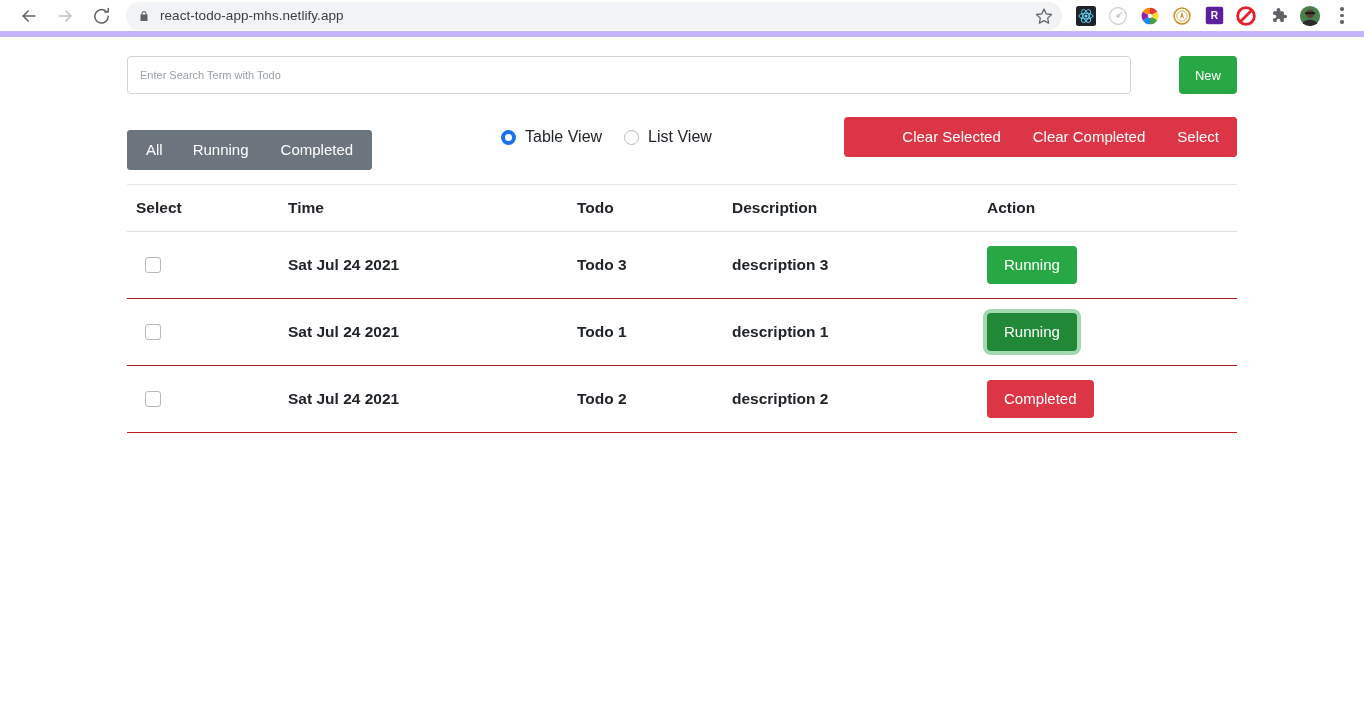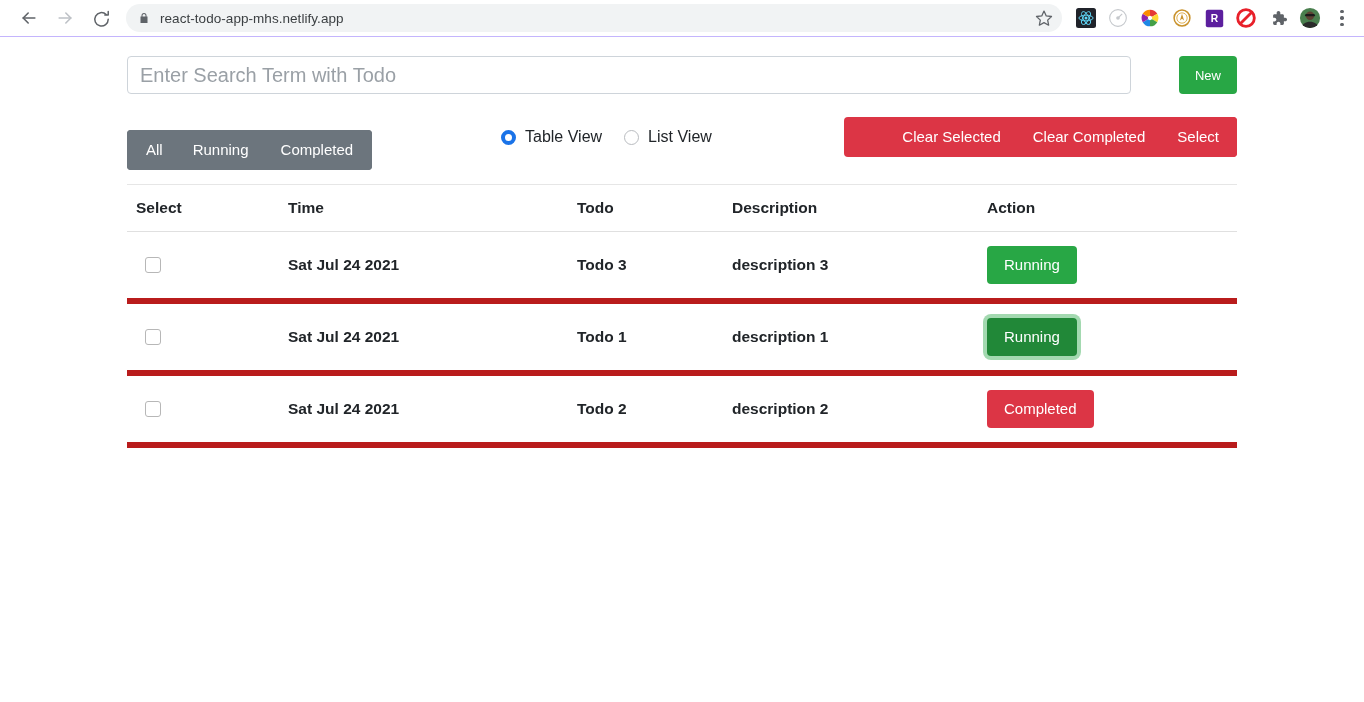--- a/index.html
+++ b/index.html
@@ -9,21 +9,21 @@
     background: #ffffff;
     font-family: "Liberation Sans", sans-serif;
     overflow: hidden;
   }
 
   
   #browser-chrome {
     position: relative;
     height: 37px;
     background: #ffffff;
-    border-bottom: 1px solid #c4b5fd;
+    border-bottom: 6px solid #c4b5fd;
     display: flex;
     align-items: center;
     padding: 0 8px;
   }
   .nav-btn {
     width: 30px; height: 30px;
     display: flex; align-items: center; justify-content: center;
     border-radius: 50%;
     flex: 0 0 auto;
   }
@@ -112,21 +112,21 @@
     align-items: flex-start;
     justify-content: space-between;
     margin-top: 19px;
   }
   #search-input {
     width: 1004px;
     height: 38px;
     border: 1px solid #ced4da;
     border-radius: 4px;
     padding: 0 12px;
-    font-size: 20px;
+    font-size: 11px;
     color: #495057;
     font-family: "Liberation Sans", sans-serif;
     outline: none;
     background: #fff;
   }
   #search-input::placeholder { color: #9aa0a6; }
 
   #new-button {
     width: 58px;
     height: 38px;
@@ -225,21 +225,21 @@
     padding: 14px 0 14px 9px;
     border-top: 1px solid #e6e6e6;
     border-bottom: 1px solid #e0e0e0;
     vertical-align: middle;
   }
   #todo-table td {
     font-size: 15.5px;
     font-weight: bold;
     color: #212529;
     padding: 14px 0 14px 9px;
-    border-bottom: 6px solid #b91c1c;
+    border-bottom: 1px solid #b91c1c;
     vertical-align: middle;
     height: 63px;
   }
   .col-select { width: 152px; }
   .col-time   { width: 289px; }
   .col-todo   { width: 155px; }
   .col-desc   { width: 255px; }
   .col-action { width: 259px; }
 
   .row-checkbox {

